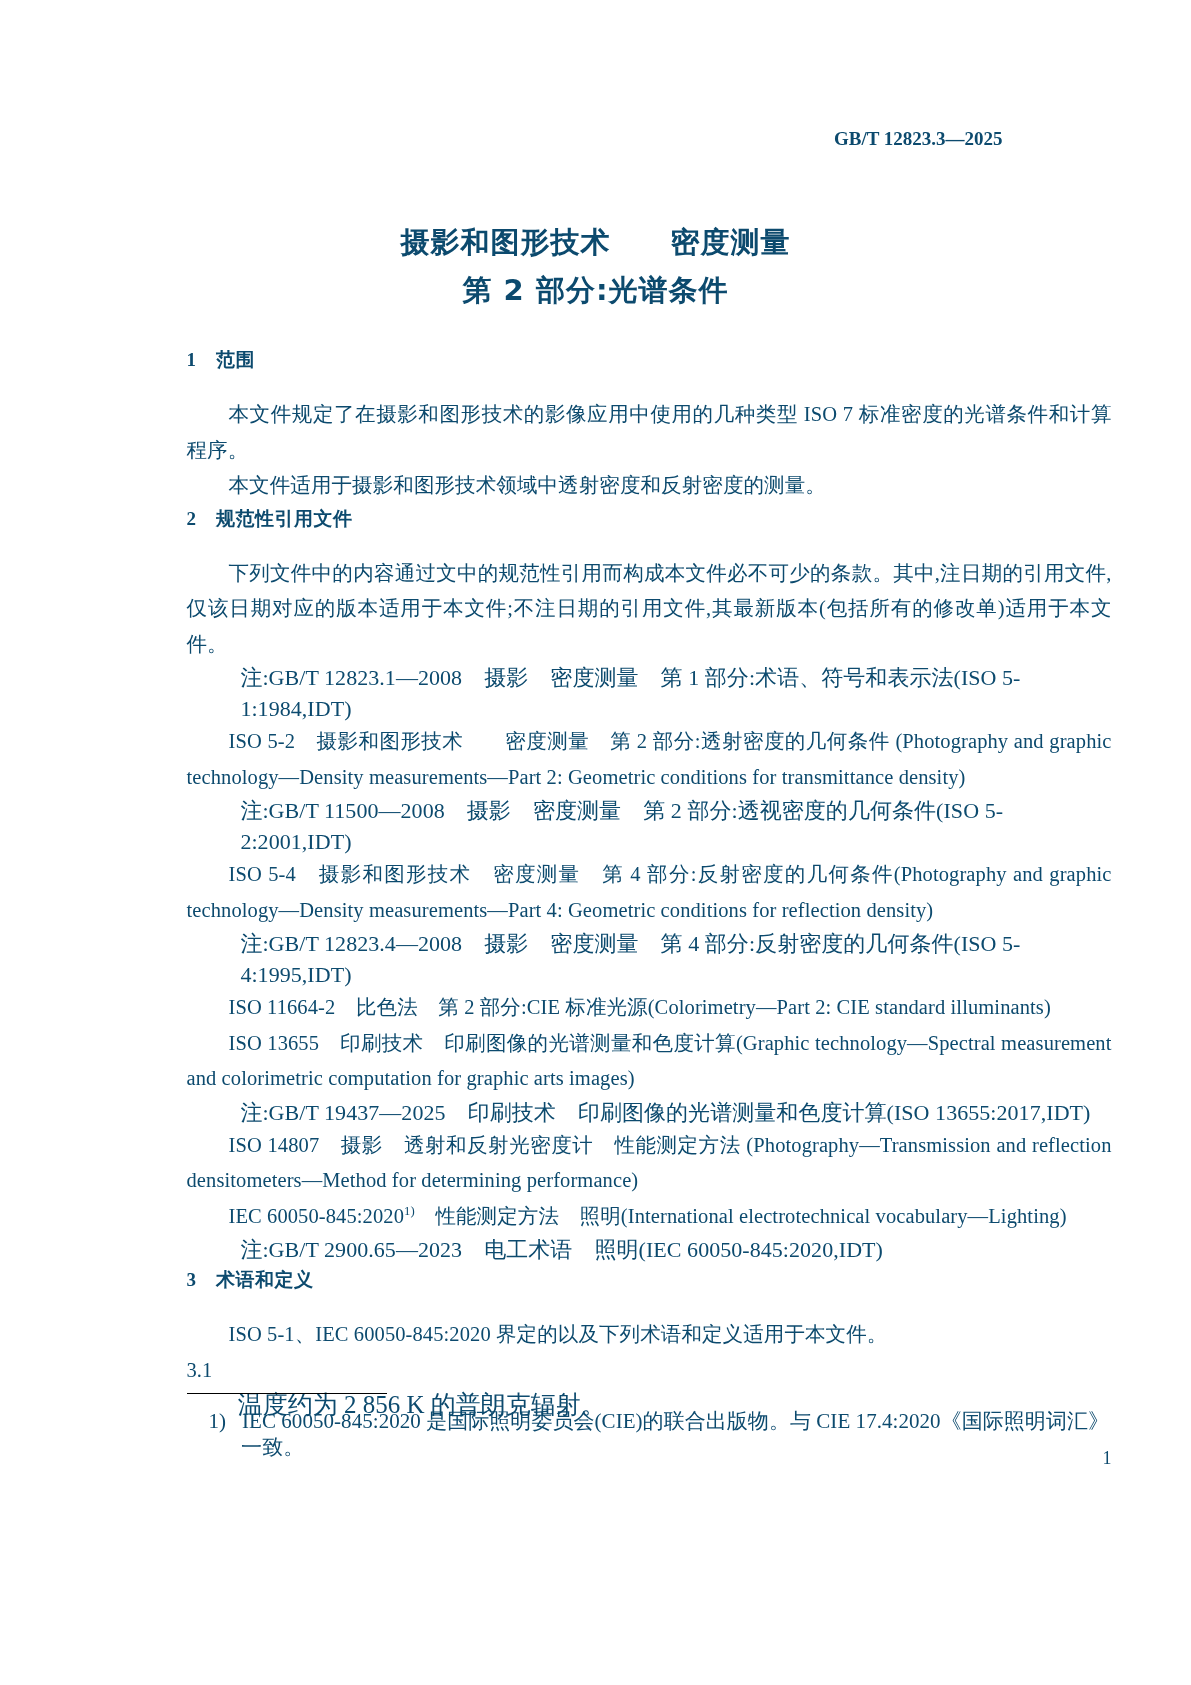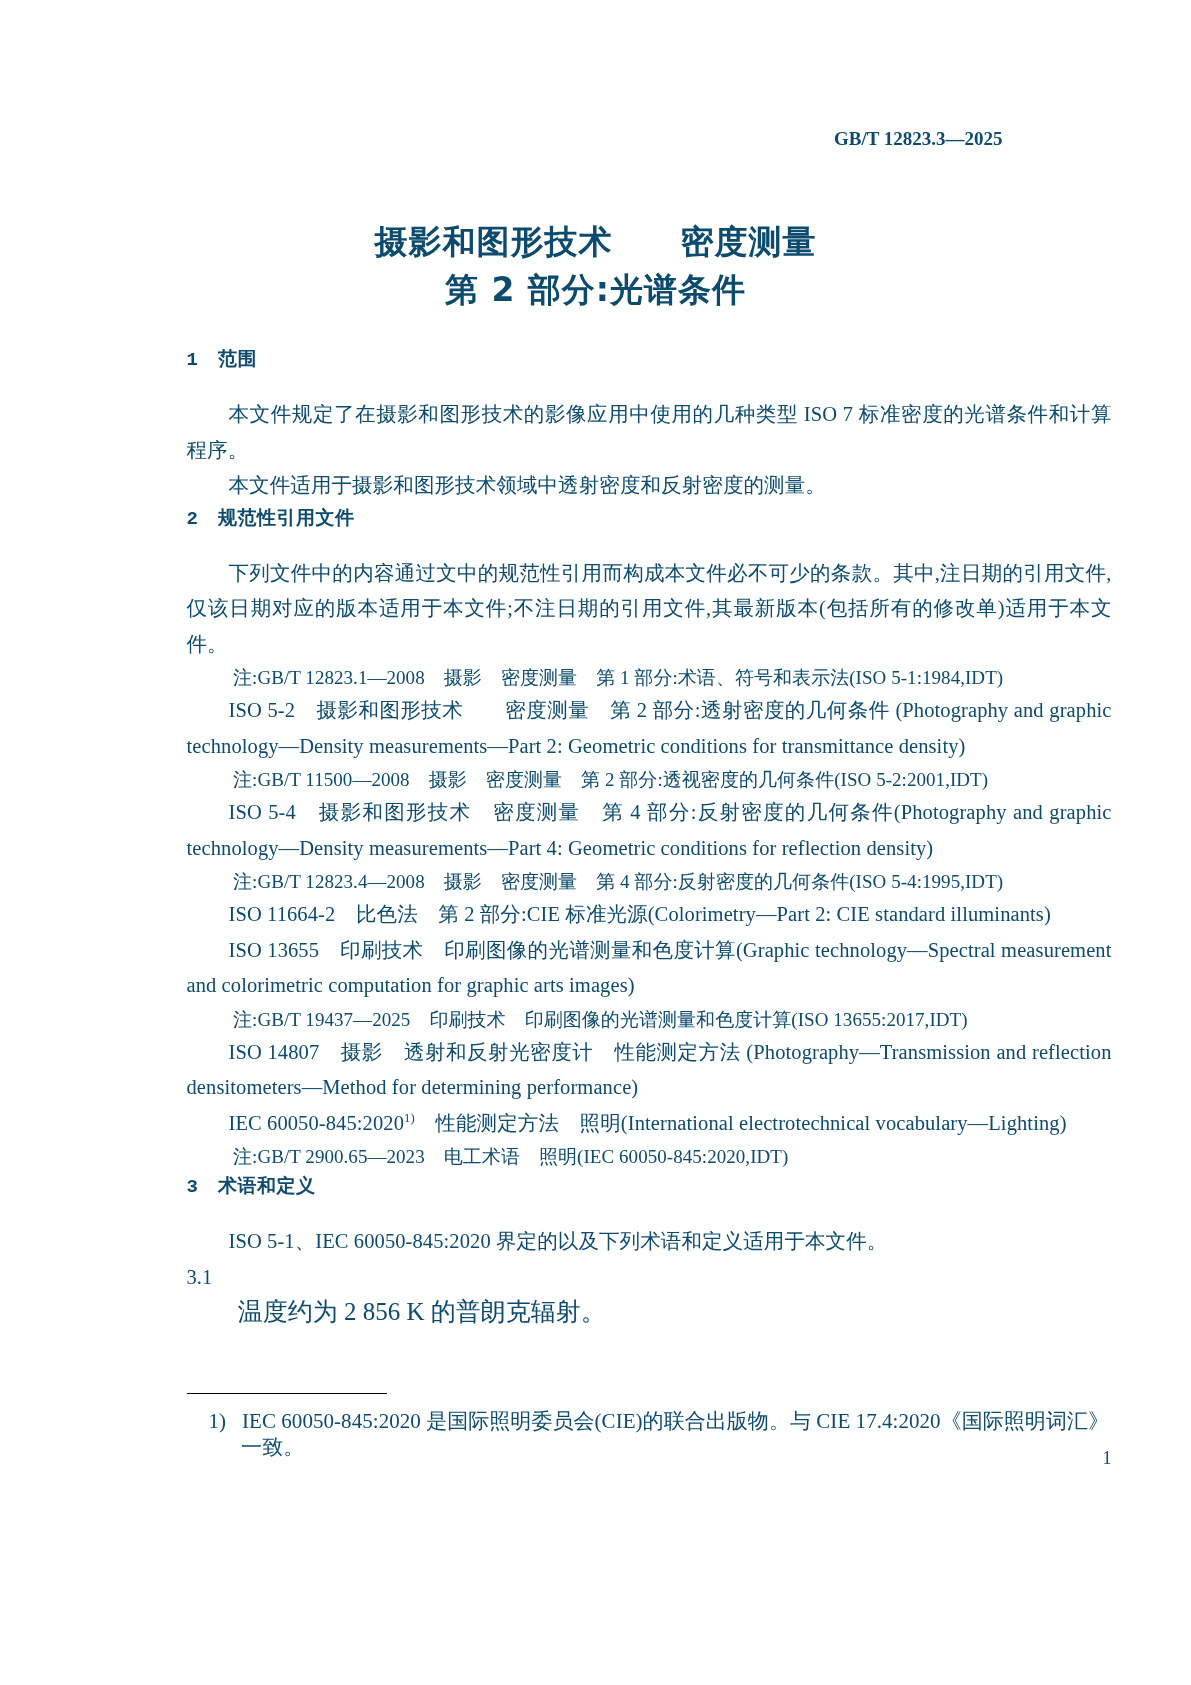--- a/index.html
+++ b/index.html
@@ -36,36 +36,36 @@
 
   
   .doc-title {
     position: absolute;
     top: 218px;
     left: 0;
     width: 100%;
     text-align: center;
     font-family: "DejaVu Sans", "Liberation Sans", sans-serif;
     font-weight: bold;
-    font-size: 33px;
+    font-size: 29px;
     line-height: 48px;
     letter-spacing: 1px;
   }
   .doc-title .line2 { white-space: pre; }
 
   
   .body-area {
     position: absolute;
     top: 345px;
     left: 133px;
     width: 925px;
   }
 
   h2.section-heading {
-    font-family: Liberation Mono, monospace;
+    font-family: Liberation Serif, serif;
     font-size: 19px;
     font-weight: bold;
     margin: 0;
     padding: 0;
     letter-spacing: 0.5px;
     line-height: 30px;
   }
   .sec-gap-before { margin-top: 38px; }
 
   p.para {
@@ -74,21 +74,21 @@
     margin: 0;
     padding: 0;
     text-align: justify;
     text-justify: inter-ideograph;
     letter-spacing: 0.1px;
   }
   p.indent { text-indent: 2.05em; }
   p.first-after-heading { margin-top: 22px; }
 
   p.note {
-    font-size: 19px;
+    font-size: 22px;
     line-height: 31px;
     margin: 0;
     padding: 0;
     padding-left: 2.45em;
     text-align: left;
     letter-spacing: 0.05px;
   }
 
   p.term-number {
     font-size: 20.5px;

